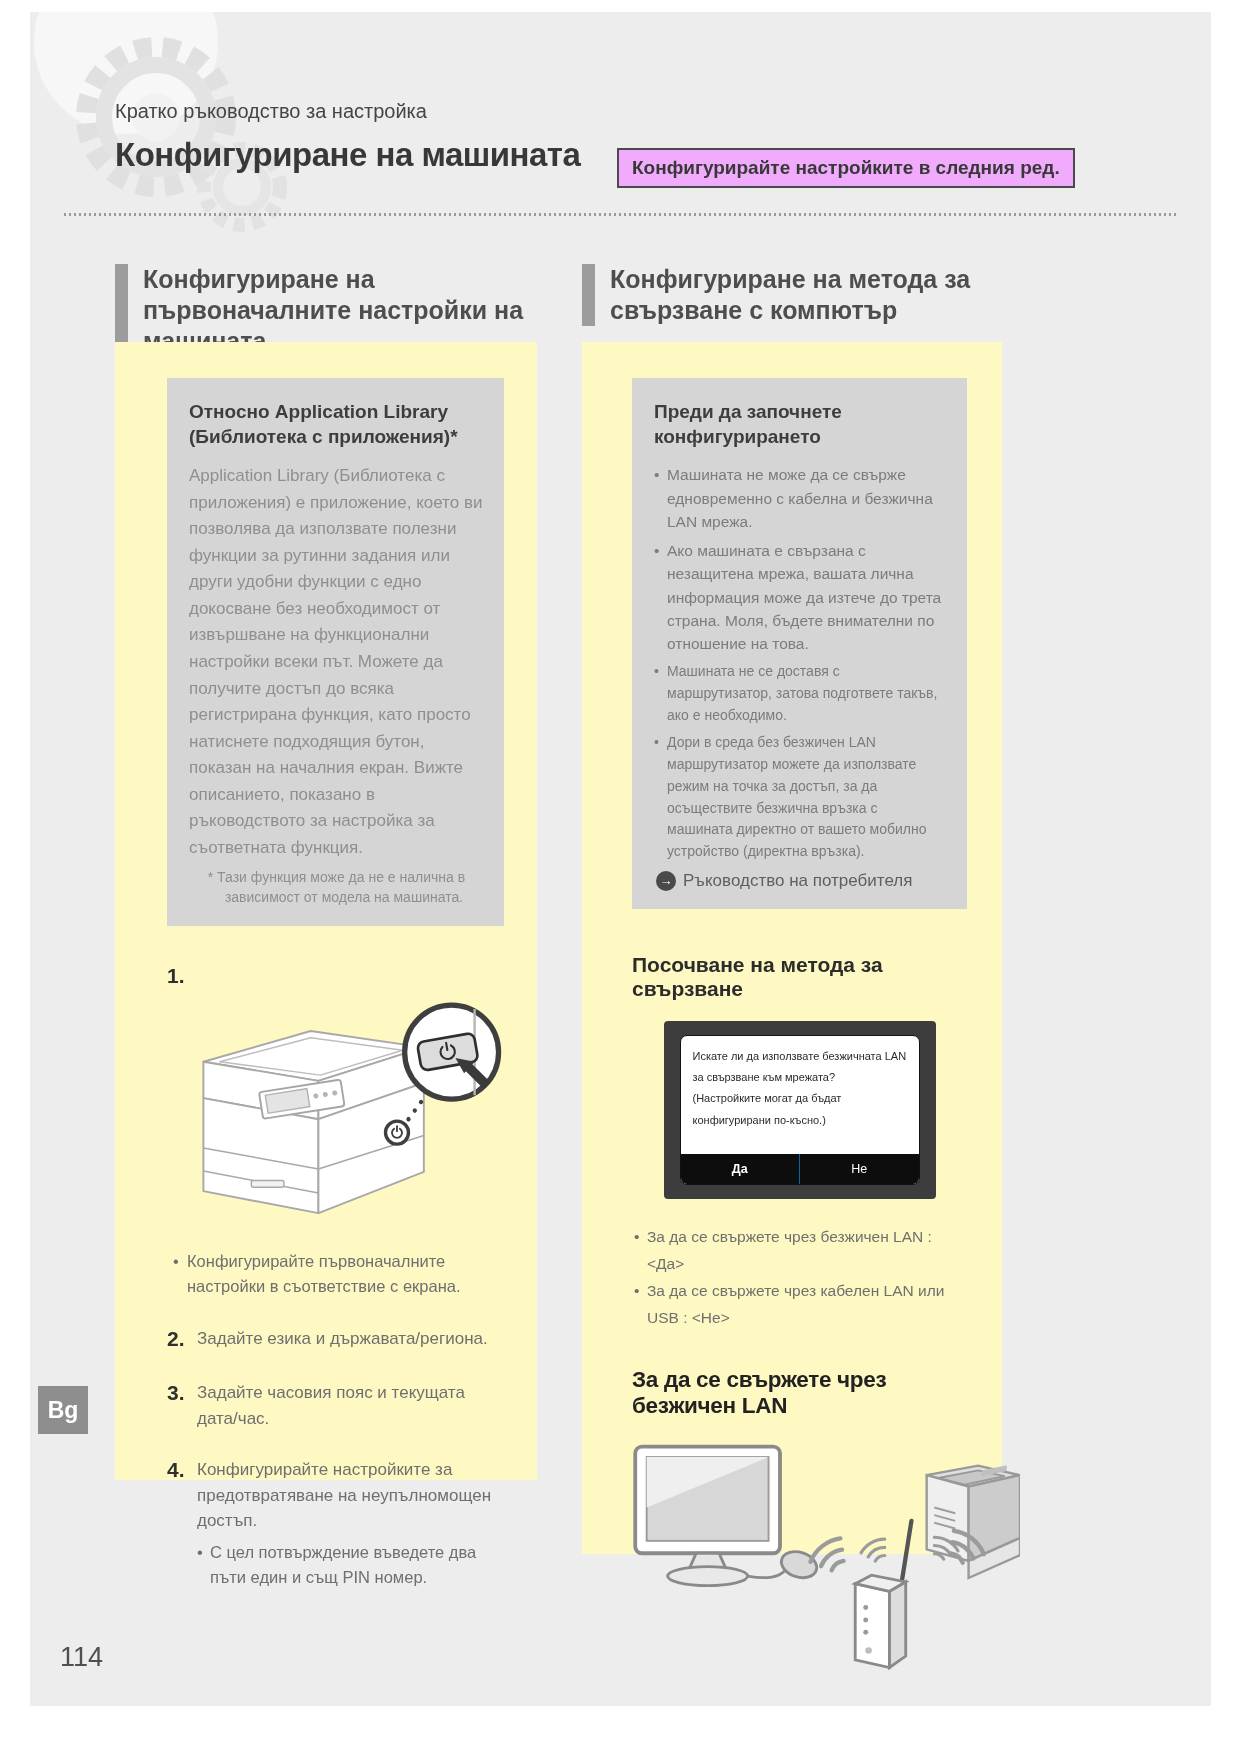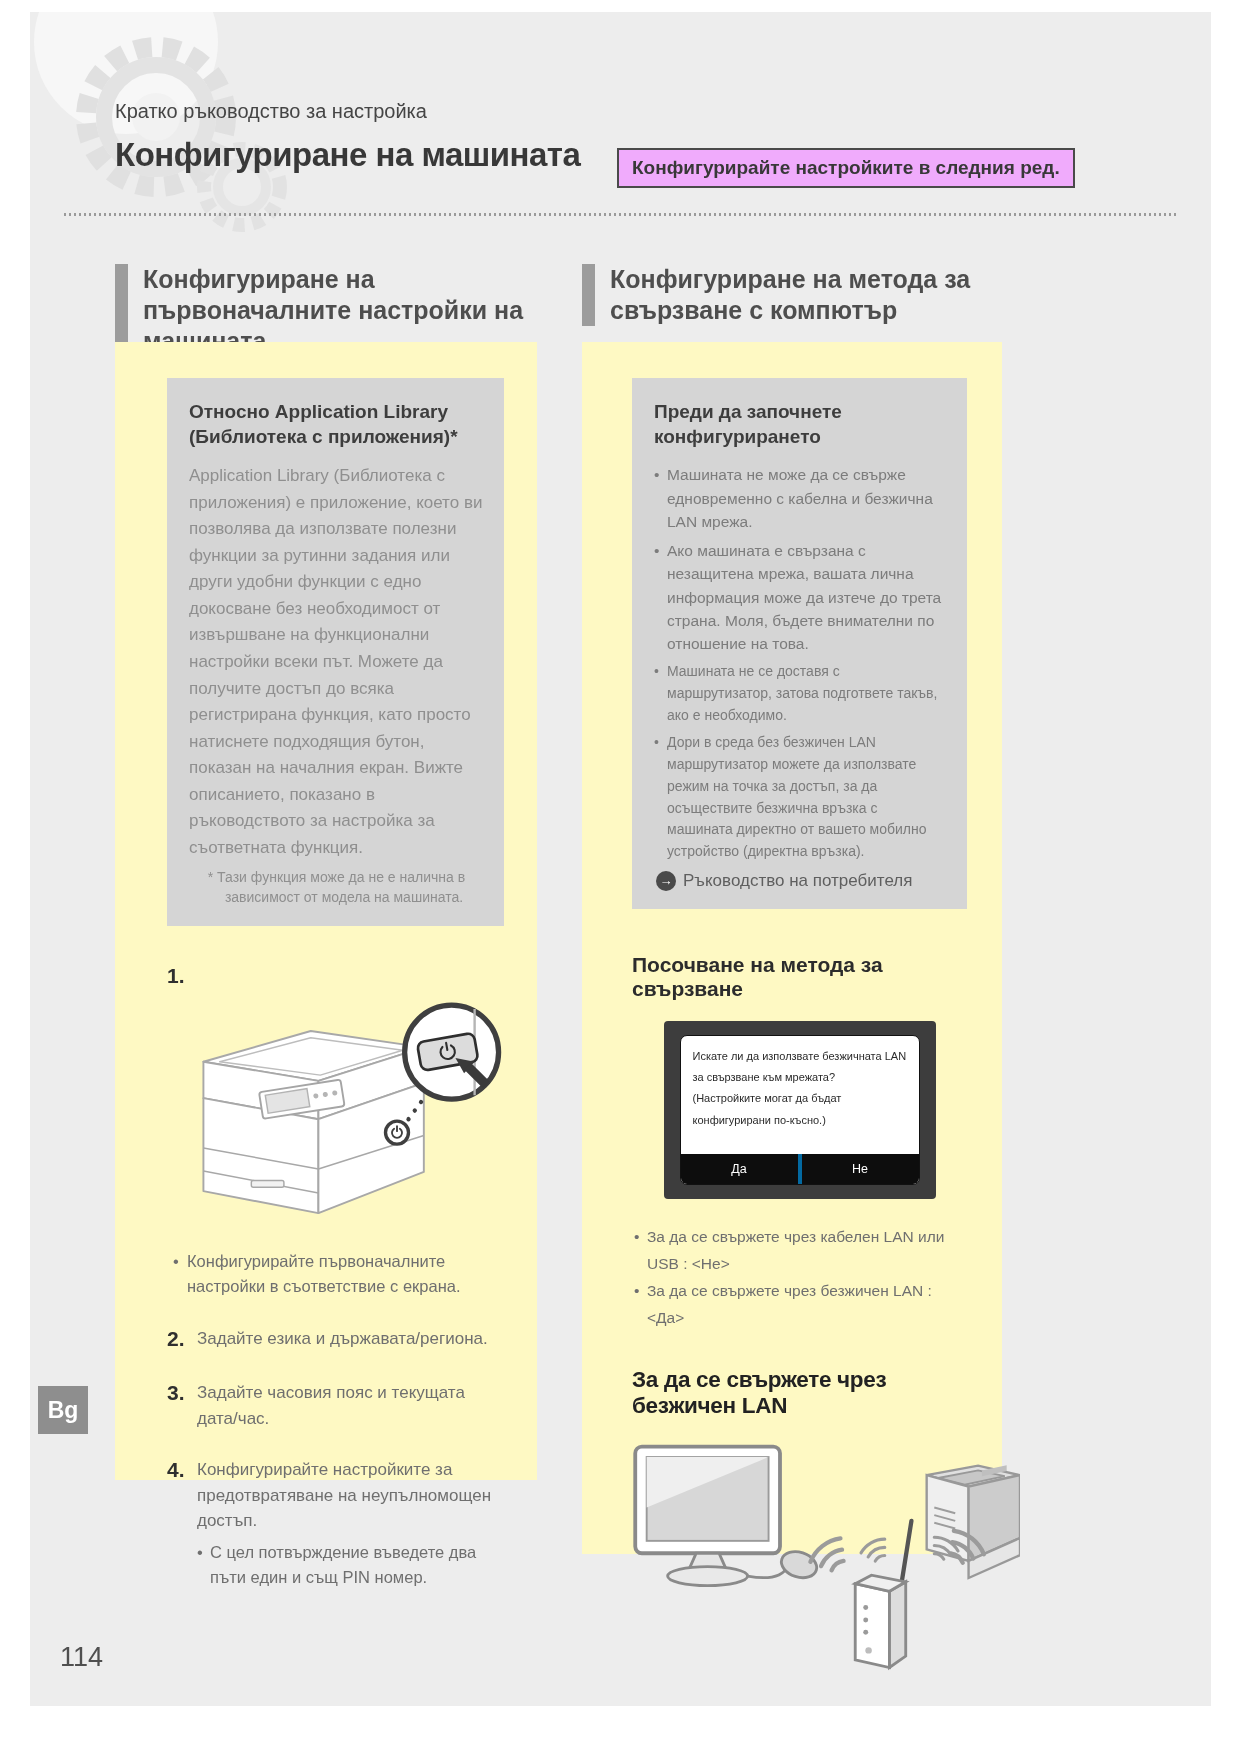--- a/index.html
+++ b/index.html
@@ -61,21 +61,21 @@
   .h3w{margin:36px 0 0 0;font-size:22.5px;font-weight:bold;color:#222222;letter-spacing:-0.3px;}
 
   
   .lcd{width:272px;height:178px;background:#3d3d3d;border-radius:4px;margin:20px auto 0 auto;
        display:flex;align-items:center;justify-content:center;}
   .lcd-screen{width:238px;height:148px;background:#ffffff;border-radius:7px;overflow:hidden;
               display:flex;flex-direction:column;border:1px solid #111;}
   .lcd-msg{flex:1;padding:10px 12px;font-size:11px;line-height:1.95;color:#2a2a2a;}
   .lcd-btnbar{height:30px;background:#0d0d0d;display:flex;}
   .lcd-btn{flex:1;display:flex;align-items:center;justify-content:center;color:#ffffff;font-size:12.5px;}
-  .lcd-btn.first{border-right:4px solid #0369a1;}
+  .lcd-btn.first{border-right:1px solid #0369a1;font-weight:bold;}
 
   .mbullets{margin:24px 0 0 2px;padding:0;list-style:none;}
   .mbullets li{position:relative;padding-left:13px;font-size:15.5px;line-height:1.75;color:#6f6f6f;}
   .mbullets li::before{content:"•";position:absolute;left:0;top:0;color:#6f6f6f;}
 
   .wifi-art{display:block;margin:14px 0 0 -12px;}
   .printer-art{display:block;margin:2px 0 0 0;}
 
   .bg-tab{position:absolute;left:8px;top:1374px;width:50px;height:48px;background:#8e8e8e;color:#ffffff;
           font-size:23px;font-weight:bold;display:flex;align-items:center;justify-content:center;}
@@ -207,22 +207,22 @@
         <div class="lcd-screen">
           <div class="lcd-msg">Искате ли да използвате безжичната LAN за свързване към мрежата? (Настройките могат да бъдат конфигурирани по-късно.)</div>
           <div class="lcd-btnbar">
             <div class="lcd-btn first">Да</div>
             <div class="lcd-btn">Не</div>
           </div>
         </div>
       </div>
 
       <ul class="mbullets">
+        <li>За да се свържете чрез безжичен LAN : &lt;Да&gt;</li>
         <li>За да се свържете чрез кабелен LAN или USB : &lt;Не&gt;</li>
-        <li>За да се свържете чрез безжичен LAN : &lt;Да&gt;</li>
       </ul>
 
       <h3 class="h3w">За да се свържете чрез безжичен LAN</h3>
 
       <svg class="wifi-art" width="400" height="250" viewBox="0 0 420 262">
 
         <g>
           <rect x="16" y="14" width="152" height="112" rx="7" fill="#ffffff" stroke="#8a8a8a" stroke-width="4"></rect>
           <rect x="28" y="25" width="128" height="88" fill="#d7d7d7" stroke="#9a9a9a" stroke-width="2"></rect>
           <polygon points="28,25 156,25 28,78" fill="#efefef"></polygon>

